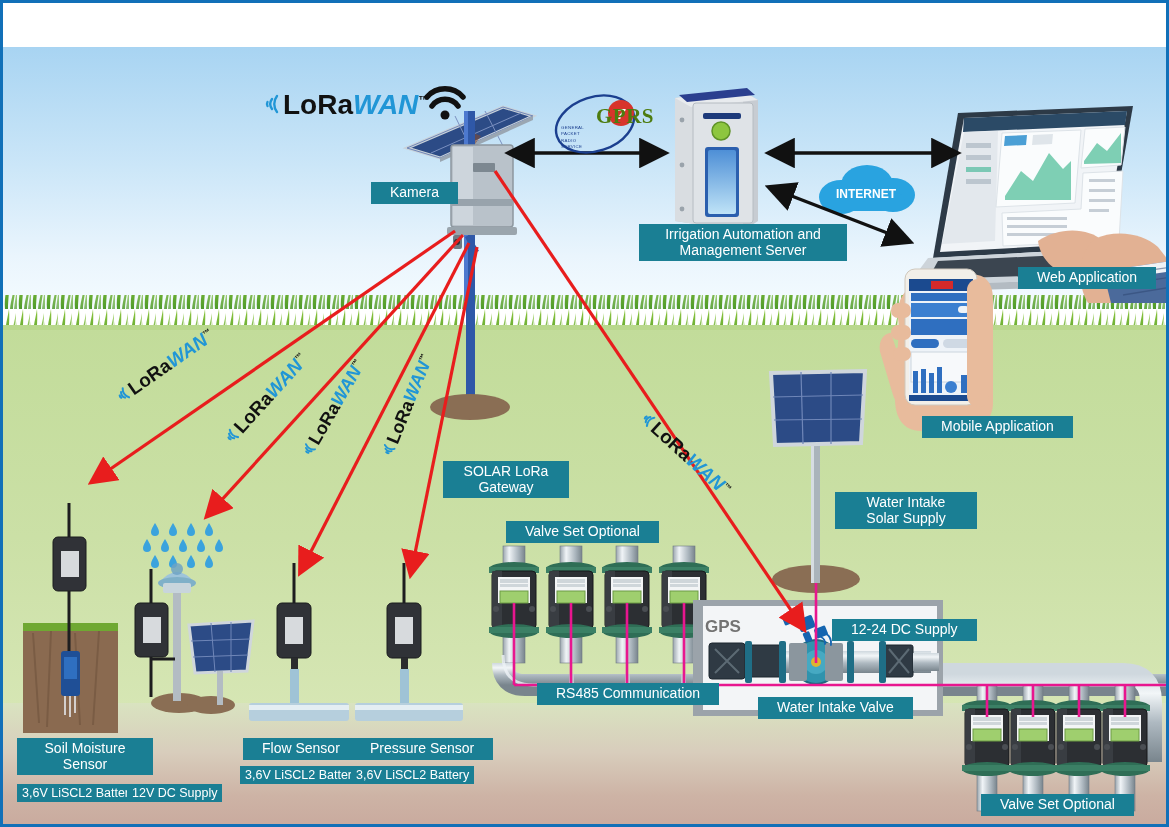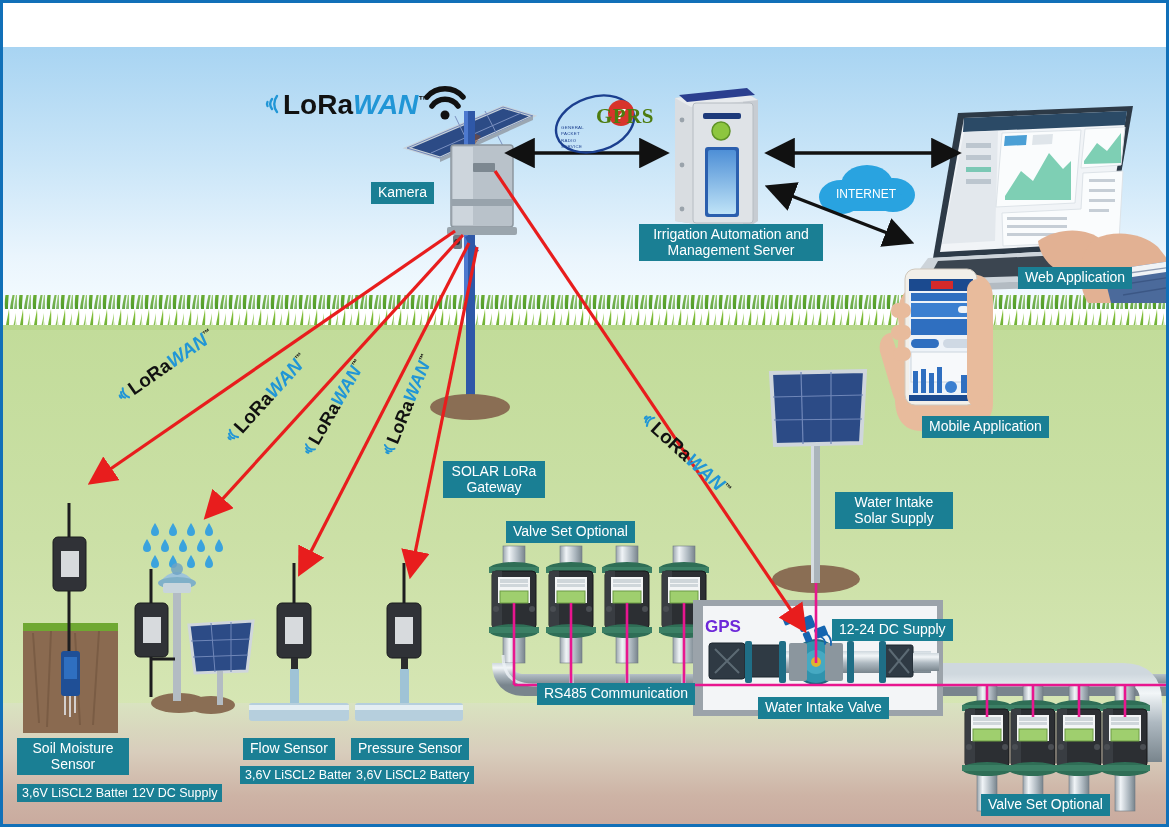--- a/index.html
+++ b/index.html
@@ -16,21 +16,21 @@
   
   .sky{position:absolute;left:0;top:44px;width:100%;height:262px;
        background:linear-gradient(#a8d4f2 0%,#cbe6f8 45%,#eaf5fd 80%,#f4fbff 100%);z-index:1;}
   .field{position:absolute;left:0;top:325px;width:100%;height:380px;
          background:linear-gradient(#c2dc9a 0%,#cbe0a6 55%,#d6e6b4 100%);z-index:1;}
   .soil{position:absolute;left:0;top:700px;width:100%;height:124px;
         background:linear-gradient(#d9e3c0 0%,#d8cdbc 40%,#cdb3a5 75%,#c9aa9e 100%);z-index:1;}
 
   
   .lbl{position:absolute;background:#1a7f94;color:#fff;font-size:14px;line-height:1.12;
-       padding:3px 7px;text-align:center;z-index:30;white-space:pre-line;
+       padding:3px 19px;text-align:center;z-index:30;white-space:pre-line;
        font-family:"Liberation Sans",sans-serif;}
   .lbl.sm{font-size:12.5px;padding:2px 5px;}
 
   
   .ov{position:absolute;left:0;top:0;width:1169px;height:827px;z-index:20;pointer-events:none;}
   .ovlow{z-index:8;}
   .ovmid{z-index:12;}
 
   
   .lora{position:absolute;z-index:25;white-space:nowrap;font-weight:bold;
@@ -40,25 +40,25 @@
   .lora .arcs{display:inline-block;vertical-align:-0.12em;margin-right:2px;}
 
   
   .gprs{position:absolute;z-index:25;}
   .gprs .t{font-weight:bold;font-size:21px;color:#4d7c0f;letter-spacing:.5px;
            font-family:Liberation Serif, serif;margin-left:40px;}
   .gprs .sub{font-size:4.4px;color:#1b3f8f;line-height:1.45;letter-spacing:.3px;
              font-family:"Liberation Sans",sans-serif;}
 
   
-  .cloudtxt{position:absolute;z-index:26;color:#fff;font-weight:normal;font-size:12px;
+  .cloudtxt{position:absolute;z-index:26;color:#fff;font-weight:bold;font-size:12px;
             font-family:"Liberation Sans",sans-serif;text-align:right;}
 
   
-  .gpstxt{position:absolute;z-index:26;color:#6d28d9;font-weight:bold;font-size:17px;
+  .gpstxt{position:absolute;z-index:26;color:#737373;font-weight:bold;font-size:17px;
           font-family:"Liberation Sans",sans-serif;}
 </style>
 </head>
 <body>
 
 <div id="stage">
 
   <div class="sky"></div>
   <div class="field"></div>
   <div class="soil"></div>

